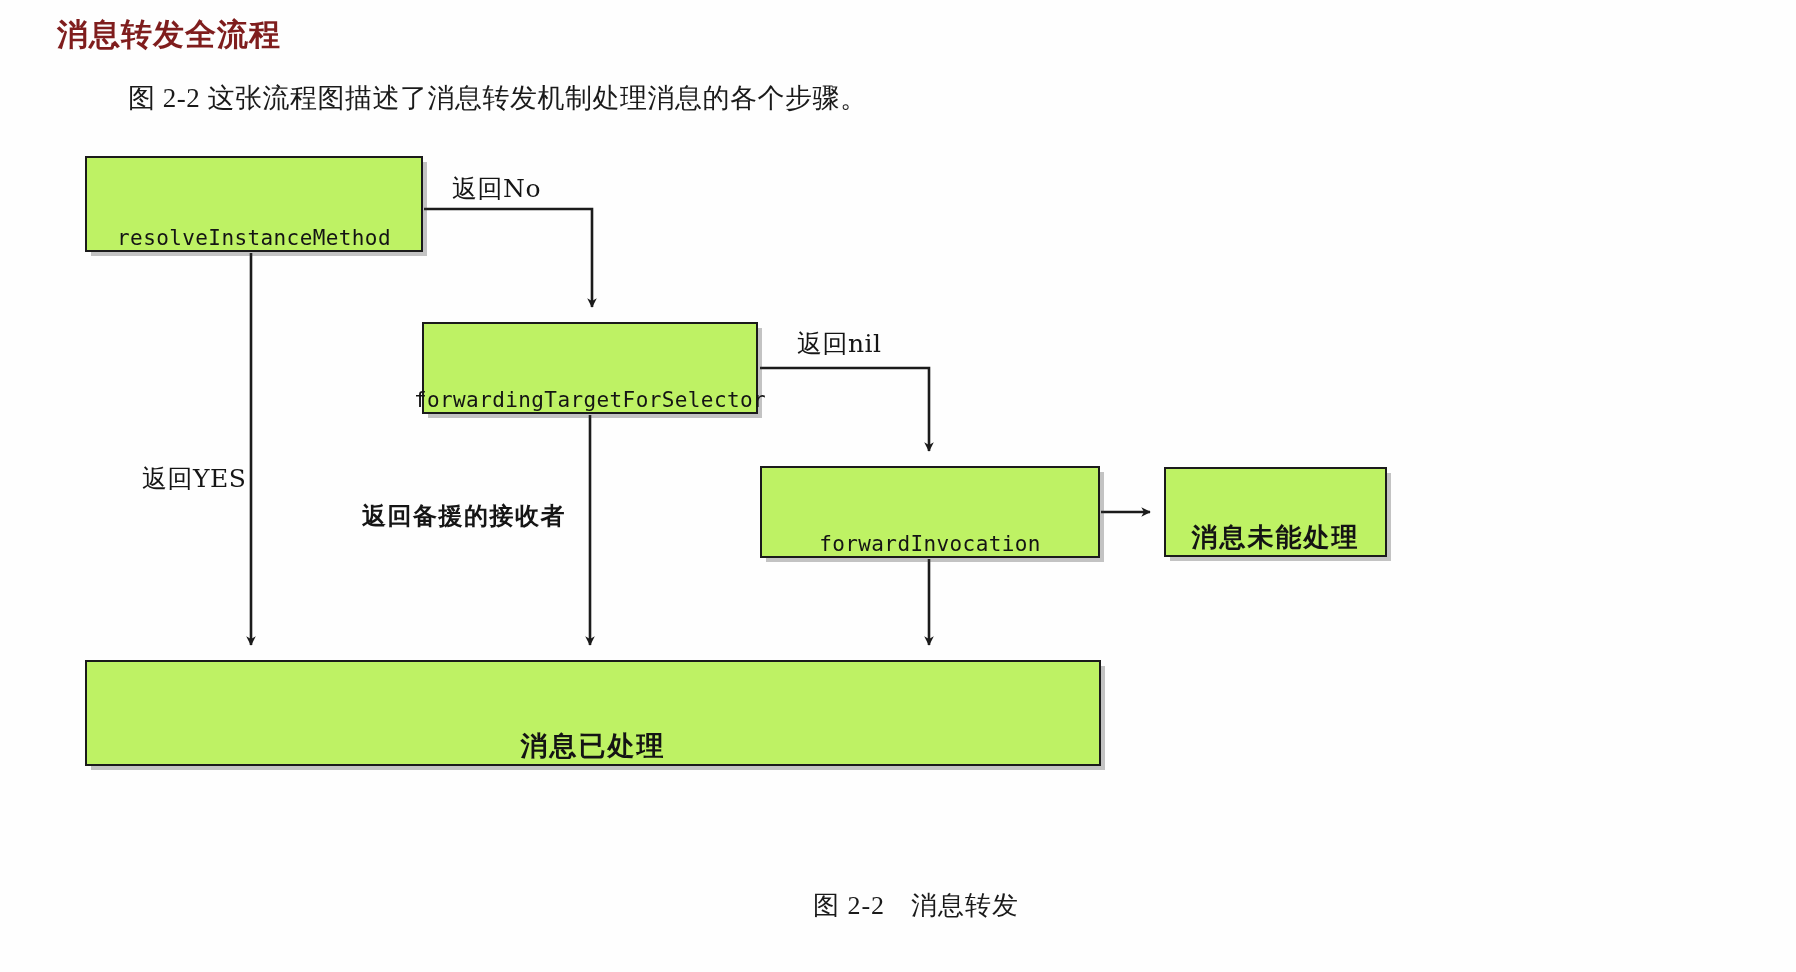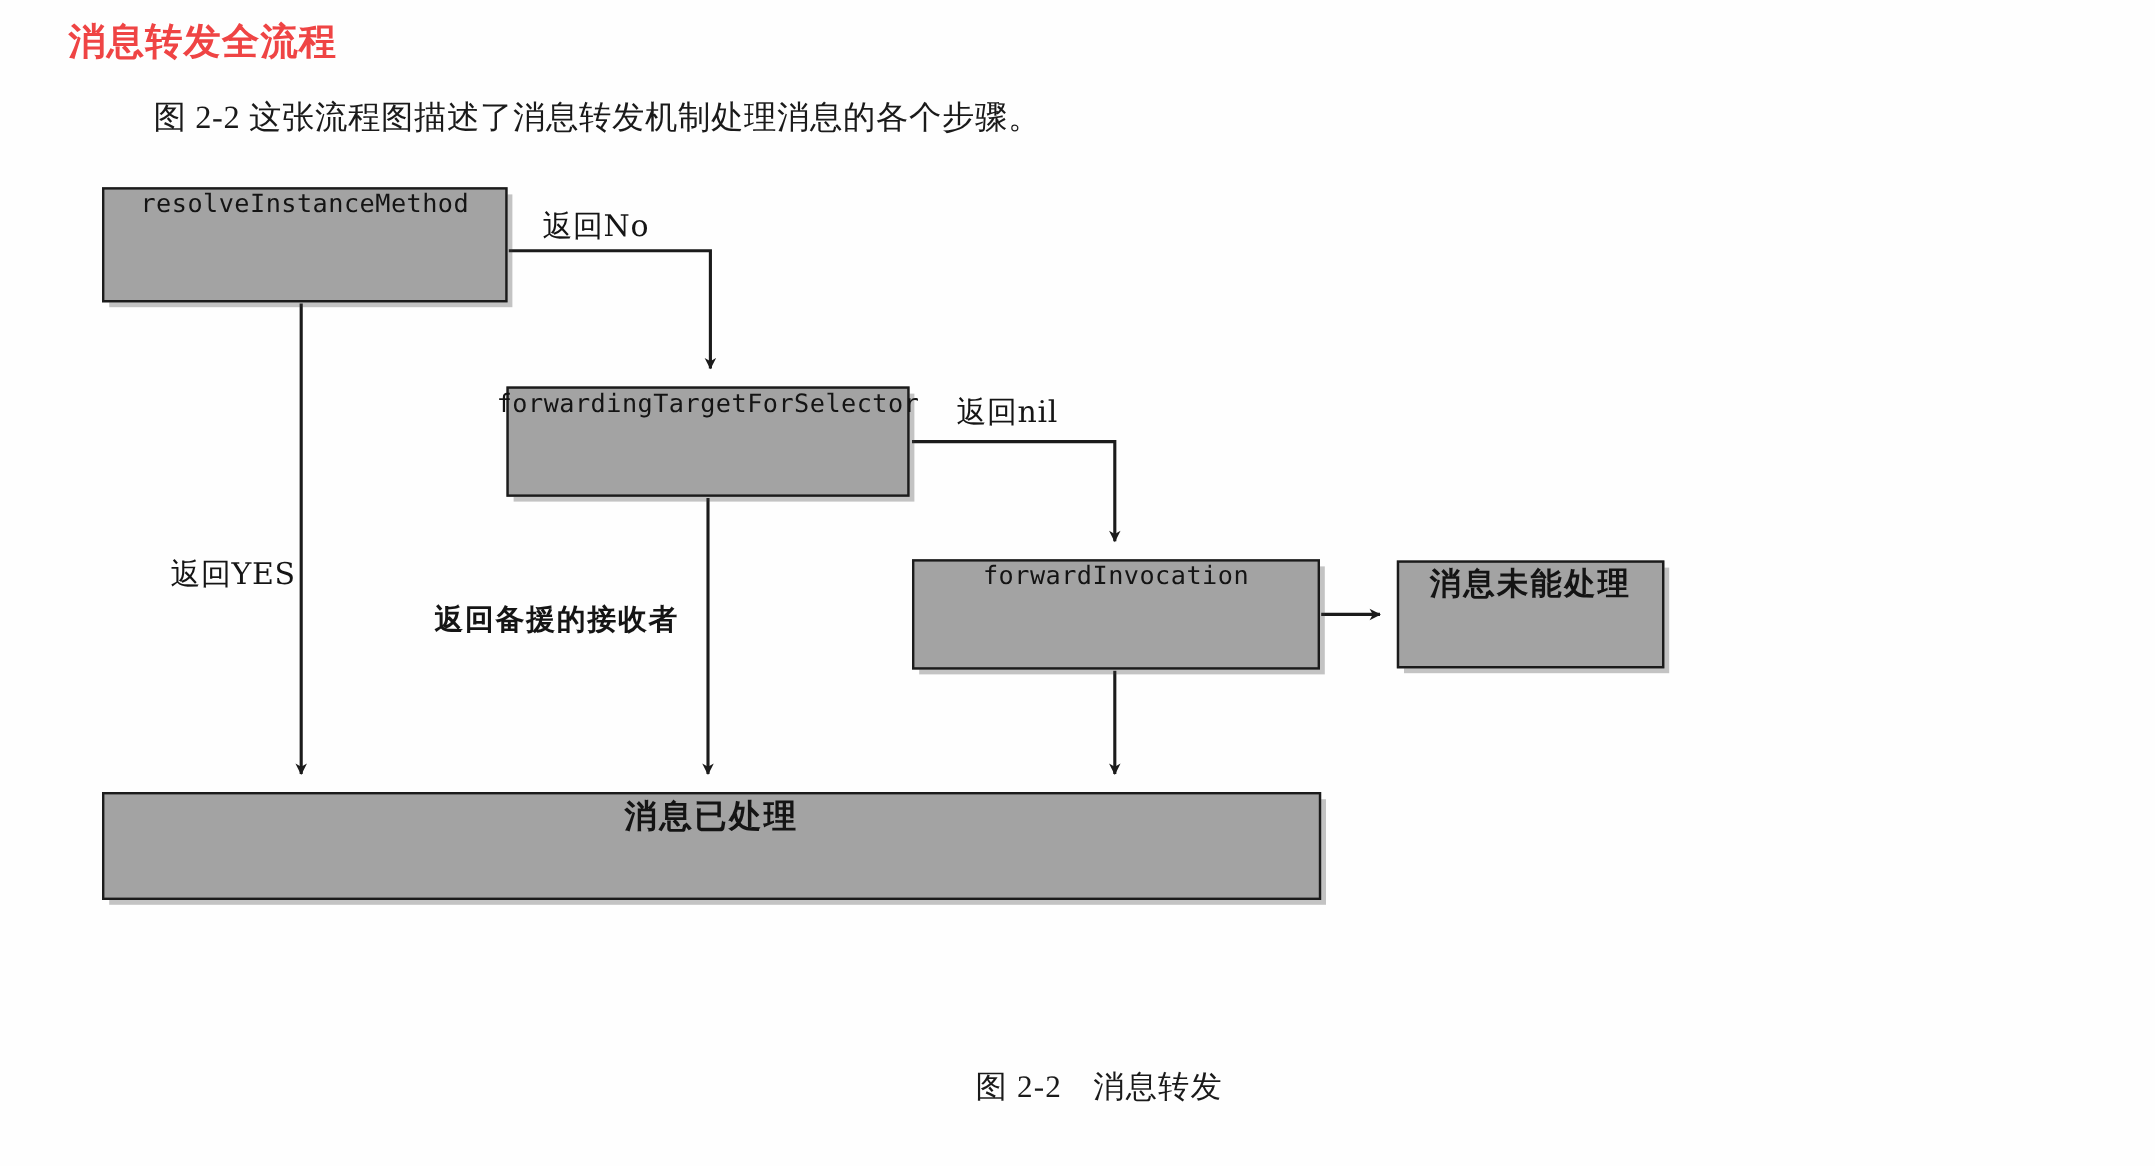--- a/index.html
+++ b/index.html
@@ -24,21 +24,21 @@
 
   
   #section-title {
     position: absolute;
     left: 57px;
     top: 14px;
     font-family: "DejaVu Sans", "Liberation Sans", sans-serif;
     font-weight: bold;
     font-size: 31px;
     letter-spacing: 1px;
-    color: #ef4444;
+    color: #7f1d1d;
     white-space: nowrap;
   }
 
   #intro-paragraph {
     position: absolute;
     left: 128px;
     top: 82px;
     font-size: 27px;
     line-height: 1.25;
     color: #1a1a1a;
@@ -66,46 +66,46 @@
     top: 0;
     width: 1796px;
     height: 972px;
   }
   #diagram svg { display:block; }
 
   
   .node {
     position: absolute;
     box-sizing: border-box;
-    background: #a3a3a3;
+    background: #bef264;
     border: 2.5px solid #1b1b1b;
     box-shadow: 5px 5px 0 -1px rgba(60,60,60,0.30);
     display: flex;
-    align-items: flex-start;
+    align-items: flex-end;
     justify-content: center;
   }
   .node .node-label {
     font-family: "DejaVu Sans Mono", "Liberation Mono", monospace;
     font-size: 21px;
     letter-spacing: 0.4px;
     color: #141414;
     white-space: nowrap;
   }
   .node.cjk .node-label {
     font-family: "DejaVu Serif", "Liberation Serif", serif;
     font-weight: bold;
     font-size: 26px;
     letter-spacing: 2px;
   }
 
   #node-resolve-instance-method { left: 85px;  top: 156px; width: 338px; height: 96px; }
   #node-forwarding-target       { left: 422px; top: 322px; width: 336px; height: 92px; }
   #node-forward-invocation      { left: 760px; top: 466px; width: 340px; height: 92px; }
   #node-message-unhandled       { left: 1164px;top: 467px; width: 223px; height: 90px; }
-  #node-message-handled         { left: 85px;  top: 660px; width: 1016px; height: 90px; }
+  #node-message-handled         { left: 85px;  top: 660px; width: 1016px; height: 106px; }
   #node-message-handled .node-label { font-size: 27px; }
 
   
   .edge-label {
     position: absolute;
     font-family: "DejaVu Serif", "Liberation Serif", serif;
     font-size: 25px;
     color: #151515;
     white-space: nowrap;
     letter-spacing: 0.5px;

